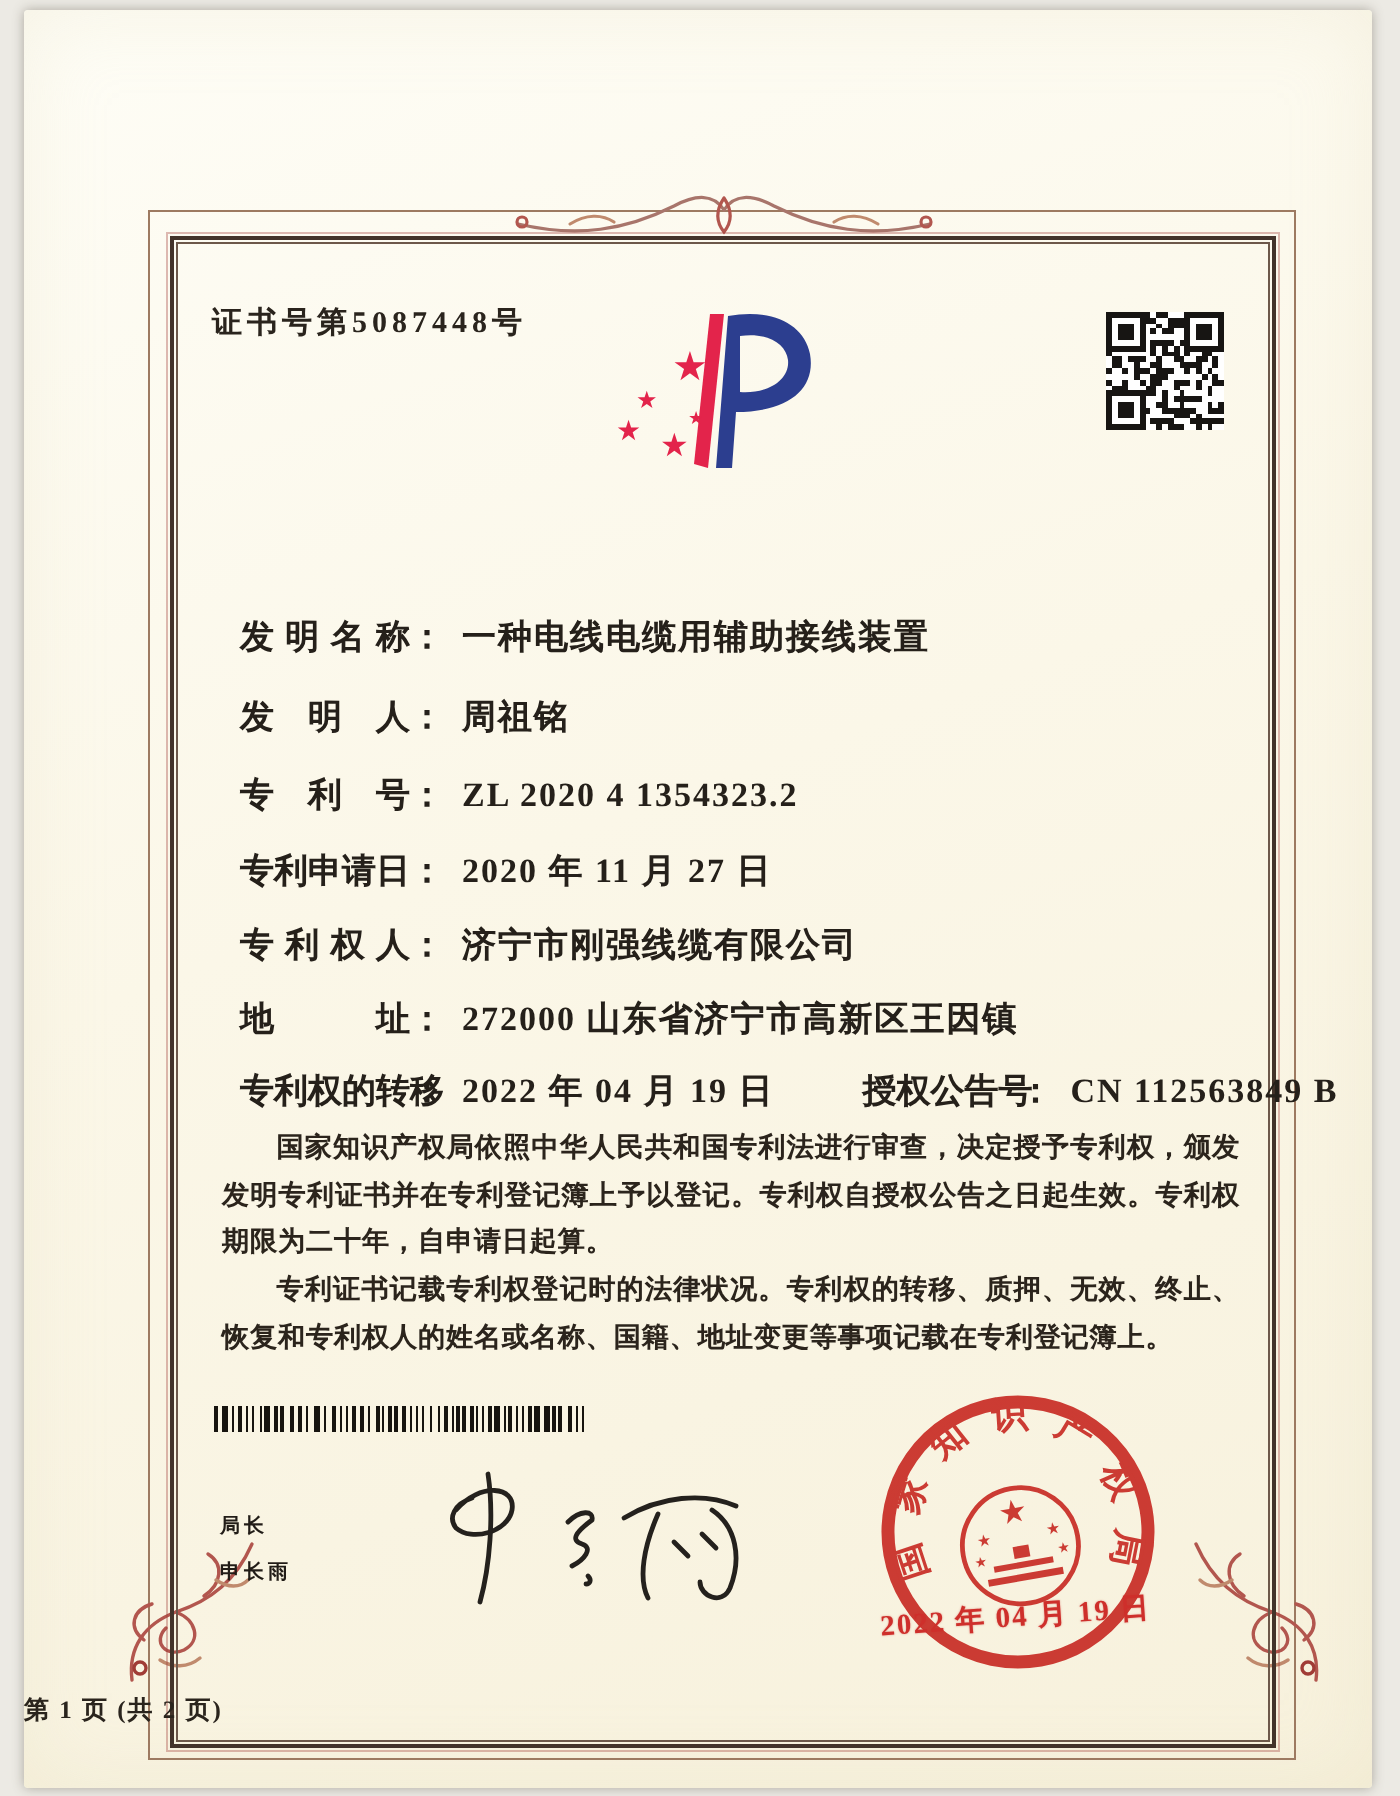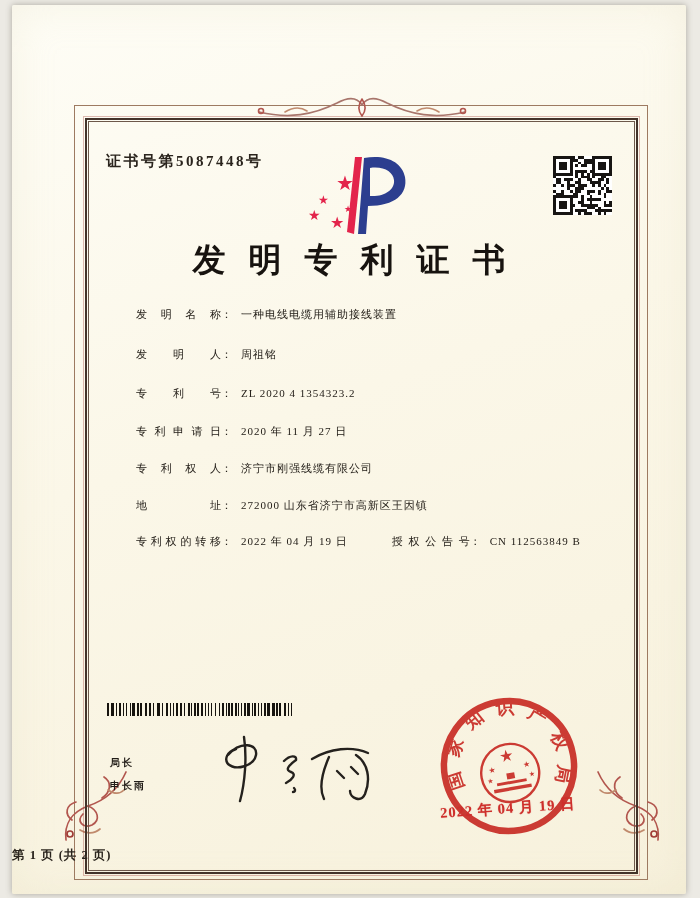--- a/index.html
+++ b/index.html
@@ -40,21 +40,21 @@
   }
   .qr div{background:transparent}
   .qr div.on{background:#171513}
   .logo{position:absolute;left:284px;top:149px;width:135px;height:86px;}
   .title{
     position:absolute;left:0;right:0;top:233px;text-align:center;
     font-size:33px;font-weight:bold;color:#17130f;
   }
   .title span{letter-spacing:23px;margin-right:-23px;}
   .rows{position:absolute;left:108px;top:0;width:505px;}
-  .row{position:absolute;left:0;font-size:11px;font-weight:normal;white-space:nowrap;color:#25201a;margin-left:16px;}
+  .row{position:absolute;left:0;font-size:17px;font-weight:bold;white-space:nowrap;color:#25201a;}
   .row .lbl{display:inline-block;width:85px;text-align:justify;text-align-last:justify;vertical-align:bottom;}
   .row .val{margin-left:9px;letter-spacing:1px;}
   .row .pair2{margin-left:44px;}
   .paras{
     position:absolute;left:99px;top:557px;width:509px;
     font-size:13.6px;line-height:1.74;font-weight:bold;color:#2b241c;
     text-align:justify;
   }
   .paras p{margin:0;text-indent:2em;letter-spacing:.4px;}
   .barcode{
@@ -576,21 +576,20 @@
     <polygon points="59,3 66,3 58,80 51,78" fill="#e3244b"></polygon>
     <path fill-rule="evenodd" fill="#2c3e8f" d="M62,80 L68,4 C90,0 106,8 109,23 C112,40 99,52 72,52 L70,80 Z
          M74,14 C88,12 97,18 98,26 C99,36 88,43 74,42 Z"></path>
     <text x="40" y="36" font-size="20" fill="#e3244b">★</text>
     <text x="22" y="50" font-size="12" fill="#e3244b">★</text>
     <text x="12" y="66" font-size="14" fill="#e3244b">★</text>
     <text x="34" y="74" font-size="16" fill="#e3244b">★</text>
     <text x="48" y="58" font-size="9" fill="#e3244b">★</text>
   </svg>
 
-  <div class="title"><span>发明专利证书</span></div>
 
   <div class="rows">
     <div class="row" style="top:302px">
       <span class="lbl">发明名称</span><span>：</span><span class="val">一种电线电缆用辅助接线装置</span>
     </div>
     <div class="row" style="top:342px">
       <span class="lbl">发明人</span><span>：</span><span class="val">周祖铭</span>
     </div>
     <div class="row" style="top:381px">
       <span class="lbl">专利号</span><span>：</span><span class="val">ZL 2020 4 1354323.2</span>
@@ -602,20 +601,24 @@
       <span class="lbl">专利权人</span><span>：</span><span class="val">济宁市刚强线缆有限公司</span>
     </div>
     <div class="row" style="top:493px">
       <span class="lbl">地址</span><span>：</span><span class="val">272000  山东省济宁市高新区王因镇</span>
     </div>
     <div class="row" style="top:529px">
       <span class="lbl">专利权的转移</span><span>：</span><span class="val">2022 年 04 月 19 日</span><span class="pair2"><span class="lbl" style="width:78px">授权公告号</span><span>：</span><span class="val">CN 112563849 B</span></span>
     </div>
   </div>
 
+  <div class="paras">
+    <p>国家知识产权局依照中华人民共和国专利法进行审查，决定授予专利权，颁发发明专利证书并在专利登记簿上予以登记。专利权自授权公告之日起生效。专利权期限为二十年，自申请日起算。</p>
+    <p>专利证书记载专利权登记时的法律状况。专利权的转移、质押、无效、终止、恢复和专利权人的姓名或名称、国籍、地址变更等事项记载在专利登记簿上。</p>
+  </div>
 
   <div class="barcode" id="barcode">
       <i style="width: 2px; margin-right: 2.4px;"></i>
       <i style="width: 3px; margin-right: 1.4px;"></i>
       <i style="width: 1.6px; margin-right: 1.6px;"></i>
       <i style="width: 1.6px; margin-right: 2.4px;"></i>
       <i style="width: 1.2px; margin-right: 1.4px;"></i>
       <i style="width: 1.6px; margin-right: 2.4px;"></i>
       <i style="width: 1.2px; margin-right: 1.4px;"></i>
       <i style="width: 3px; margin-right: 2.4px;"></i>

